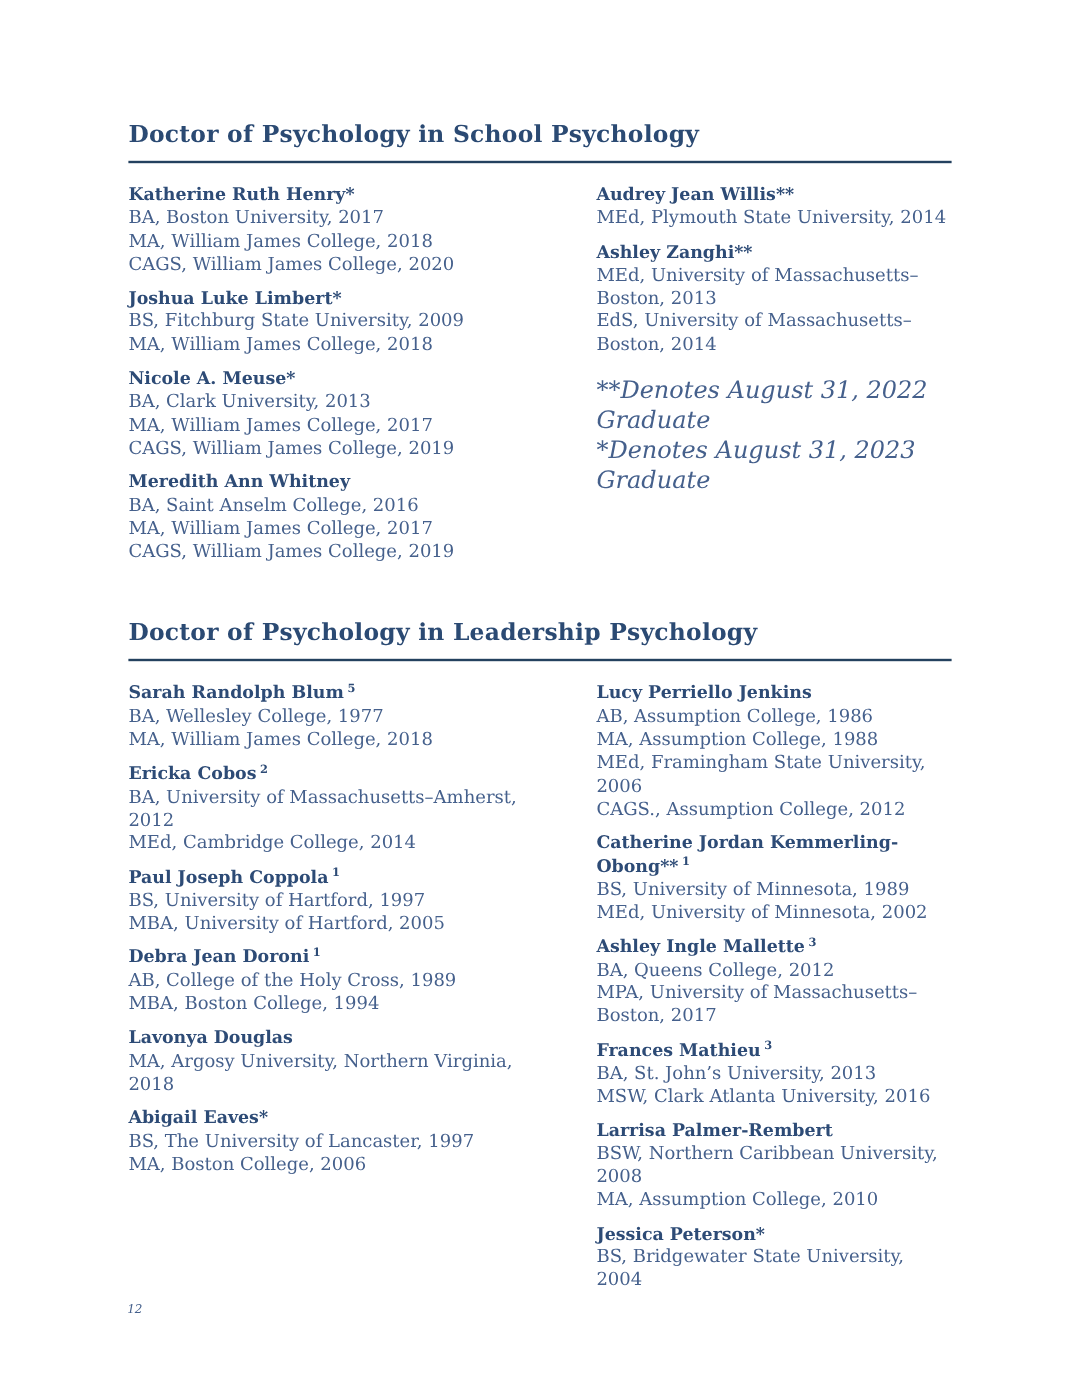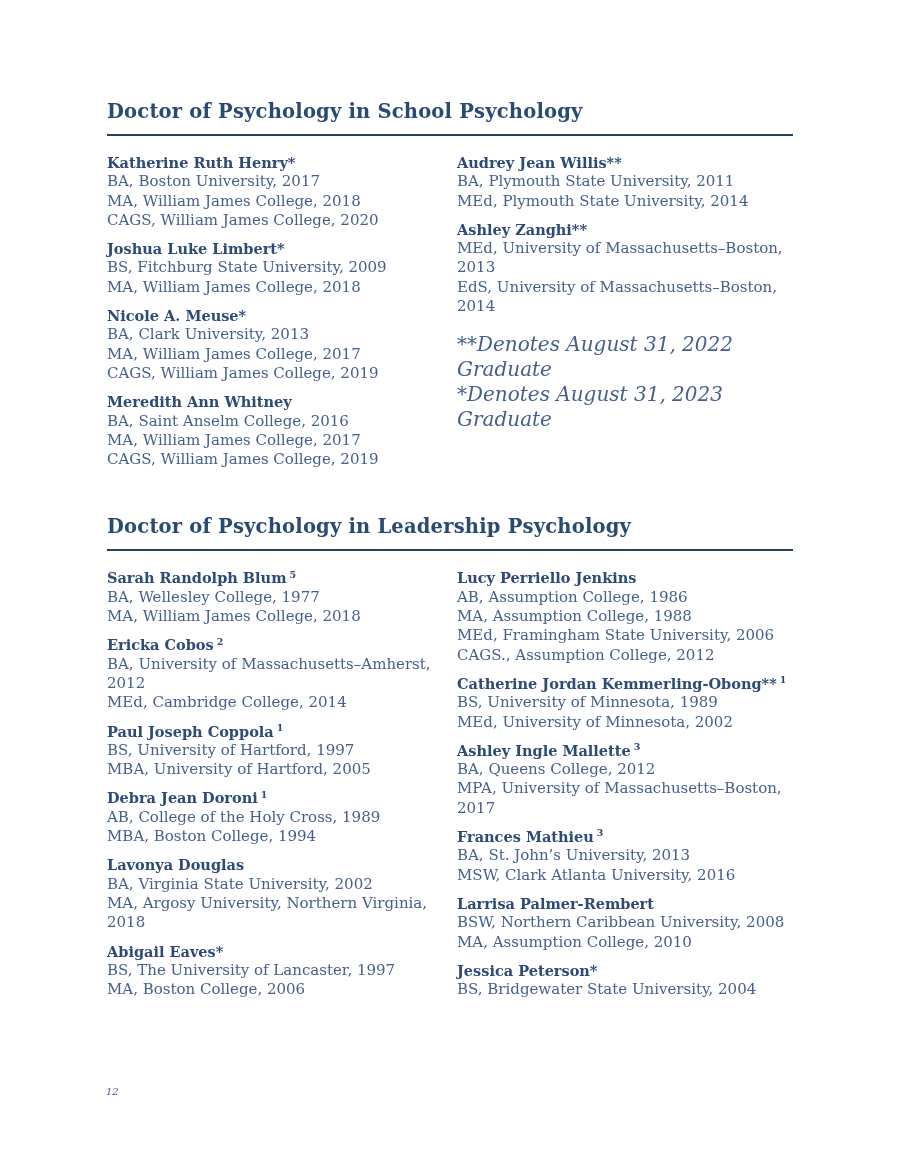--- a/index.html
+++ b/index.html
@@ -29,20 +29,21 @@
     letter-spacing:0.2px;
   }
   .rule{
     border:none;
     border-top:2px solid var(--rule,#24415f);
     margin:9px 0 0 0;
   }
   .columns{
     display:flex;
     margin-top:17px;
+    gap:40px;
   }
   .col-left{ width:350px; flex:0 0 350px; }
   .col-right{ flex:1; }
   .entry{ margin-bottom:9px; }
   .entry-name{
     font-weight:bold;
     font-size:14.5px;
     line-height:19.3px;
     color:var(--name,#2d4b76);
   }
@@ -106,21 +107,20 @@
               <div class="entry-name">Meredith Ann Whitney</div>
               <div class="entry-line">BA, Saint Anselm College, 2016</div>
               <div class="entry-line">MA, William James College, 2017</div>
               <div class="entry-line">CAGS, William James College, 2019</div>
             </div>
           </div>
         <div class="col-right">
           <div>
               <div class="entry">
                 <div class="entry-name">Audrey Jean Willis**</div>
-                <div class="entry-line">BA, Plymouth State University, 2011</div>
                 <div class="entry-line">MEd, Plymouth State University, 2014</div>
               </div>
               <div class="entry">
                 <div class="entry-name">Ashley Zanghi**</div>
                 <div class="entry-line">MEd, University of Massachusetts–Boston, 2013</div>
                 <div class="entry-line">EdS, University of Massachusetts–Boston, 2014</div>
               </div>
             </div>
           <div class="notes">
             <div class="note">**Denotes August 31, 2022 Graduate</div>
@@ -150,21 +150,20 @@
               <div class="entry-line">BS, University of Hartford, 1997</div>
               <div class="entry-line">MBA, University of Hartford, 2005</div>
             </div>
             <div class="entry">
               <div class="entry-name">Debra Jean Doroni<span class="sup">1</span></div>
               <div class="entry-line">AB, College of the Holy Cross, 1989</div>
               <div class="entry-line">MBA, Boston College, 1994</div>
             </div>
             <div class="entry">
               <div class="entry-name">Lavonya Douglas</div>
-              <div class="entry-line">BA, Virginia State University, 2002</div>
               <div class="entry-line">MA, Argosy University, Northern Virginia, 2018</div>
             </div>
             <div class="entry">
               <div class="entry-name">Abigail Eaves*</div>
               <div class="entry-line">BS, The University of Lancaster, 1997</div>
               <div class="entry-line">MA, Boston College, 2006</div>
             </div>
           </div>
         <div class="col-right">
             <div class="entry">

